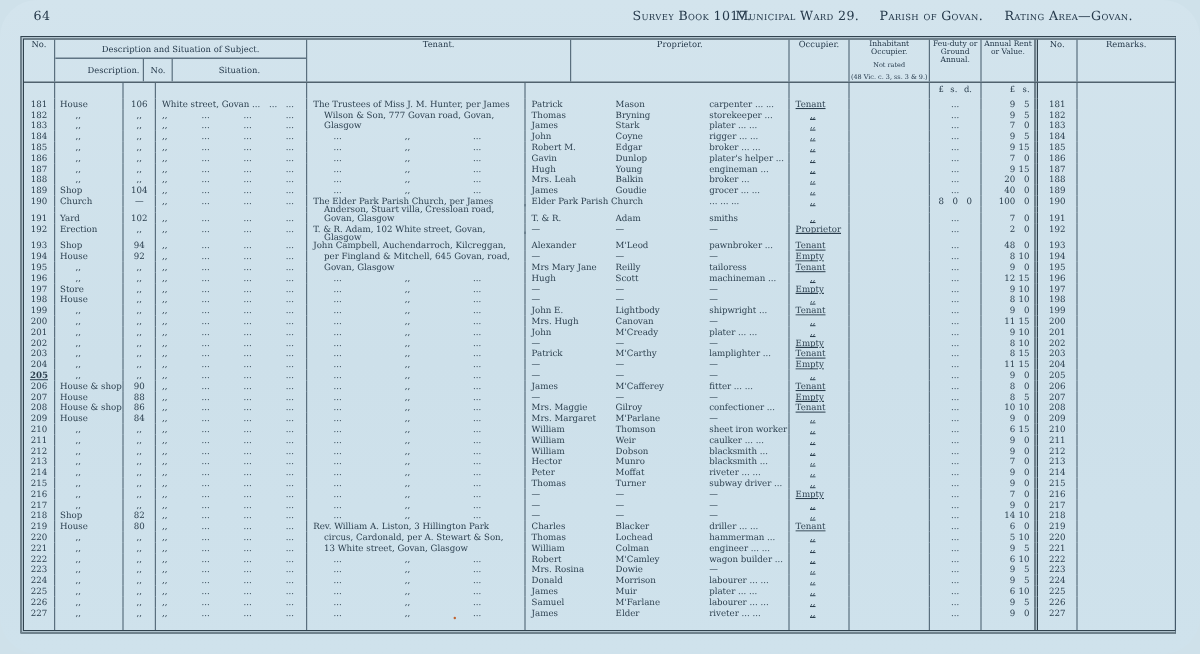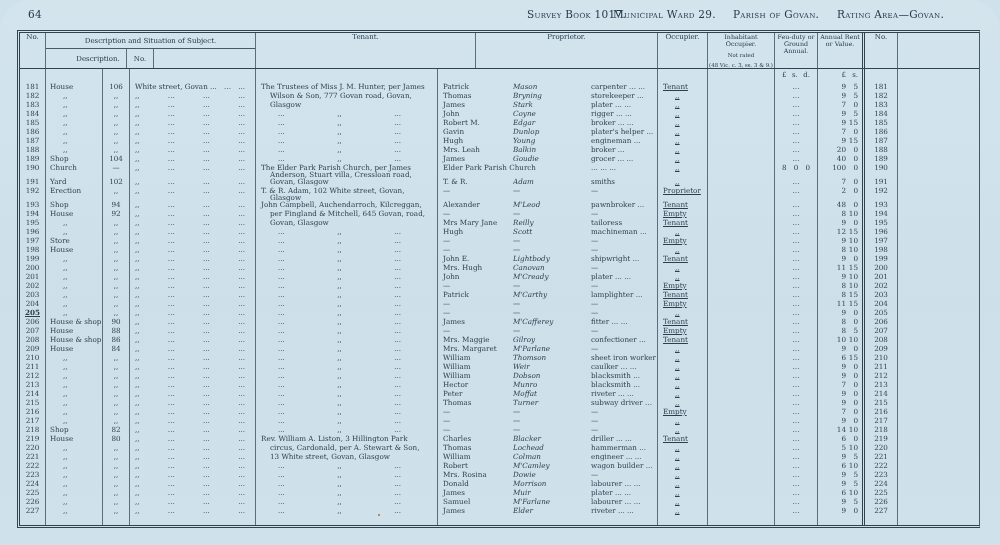--- a/index.html
+++ b/index.html
@@ -22,21 +22,21 @@
   .c0{width:26px;text-align:center;}
   .c1{width:57px;padding-left:4px;}
   .c1.dit{padding-left:17px;}
   .c2{width:27px;text-align:center;}
   .c3{width:126px;display:flex;justify-content:space-between;padding:0 10px 0 5px;}
   .c4{width:182px;padding-left:5px;}
   .c4.ind{padding-left:14px;}
   .c4.pd{display:flex;justify-content:space-between;padding:0 36px 0 22px;}
   .c5{width:220px;display:flex;}
   .t1{width:70px;padding-left:5px;overflow:hidden;}
-  .t2{width:78px;overflow:hidden;font-style:italic;}
+  .t2{width:78px;overflow:hidden;}
   .t3{flex:1;padding-right:8px;overflow:hidden;}
   .twide{width:148px;padding-left:5px;overflow:hidden;}
   .c6{width:50px;padding-left:5px;text-decoration:underline;}
   .c6.dit2{padding-left:17px;}
   .c7{width:67px;}
   .c8{width:43px;text-align:center;}
   .c8.spread{display:flex;justify-content:space-between;padding:0 7px;text-align:left;}
   .c9{width:47px;display:flex;border-right:3px double #31434f;}
   .rl{width:28px;text-align:right;}
   .rs{flex:1;text-align:right;padding-right:4px;}
@@ -80,33 +80,35 @@
   </div>
 
   <div class="vtable">
     <div class="thead">
       <div class="c c0 th">No.</div>
       <div class="c th grp" style="width:210px">
         <div class="gtop">Description and Situation of Subject.</div>
         <div class="gbot">
           <div class="gc gc1">Description.</div>
           <div class="gc gc2">No.</div>
+          <div class="gc gc3">Situation.</div>
         </div>
       </div>
       <div class="c th" style="width:220px">Tenant.</div>
       <div class="c th" style="width:182px">Proprietor.</div>
       <div class="c th" style="width:50px">Occupier.</div>
       <div class="c th" style="width:67px">
         <span class="small">Inhabitant Occupier.</span>
         <span class="tiny">Not rated</span>
         <span class="tiny">(48 Vic. c. 3, ss. 3 &amp; 9.)</span>
       </div>
       <div class="c th small" style="width:43px">Feu-duty or Ground Annual.</div>
       <div class="c th small" style="width:47px;border-right:3px double #31434f">Annual Rent or Value.</div>
       <div class="c th" style="width:33px">No.</div>
+      <div class="c th c11">Remarks.</div>
     </div>
     <div class="tbody" id="tbody">
         <div class="r units">
           <div class="c c0"></div>
           <div class="c c1"></div>
           <div class="c c2"></div>
           <div class="c c3"></div>
           <div class="c c4"></div>
           <div class="c c5"></div>
           <div class="c c6"></div>

